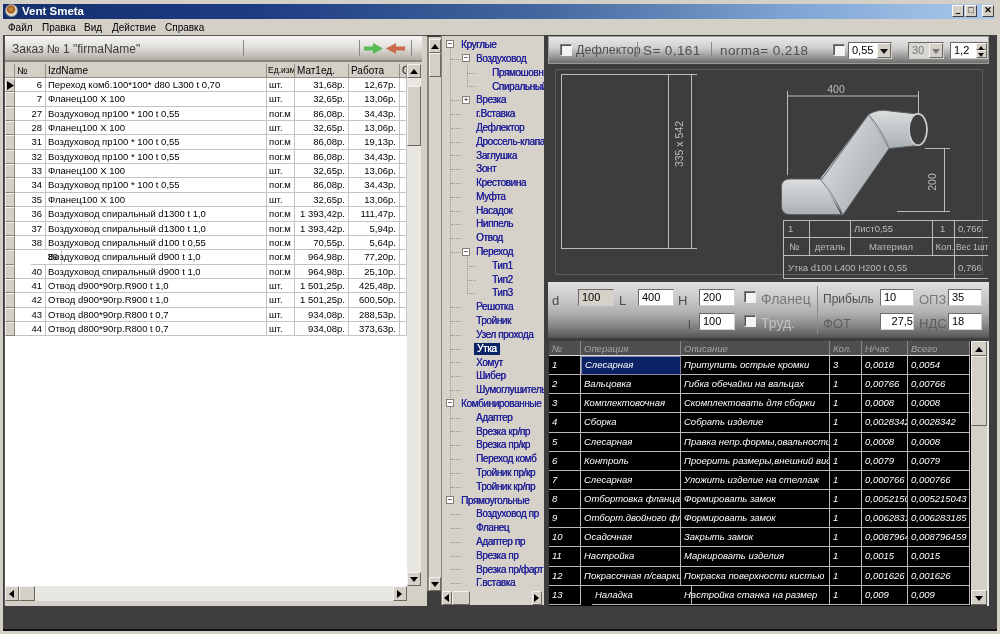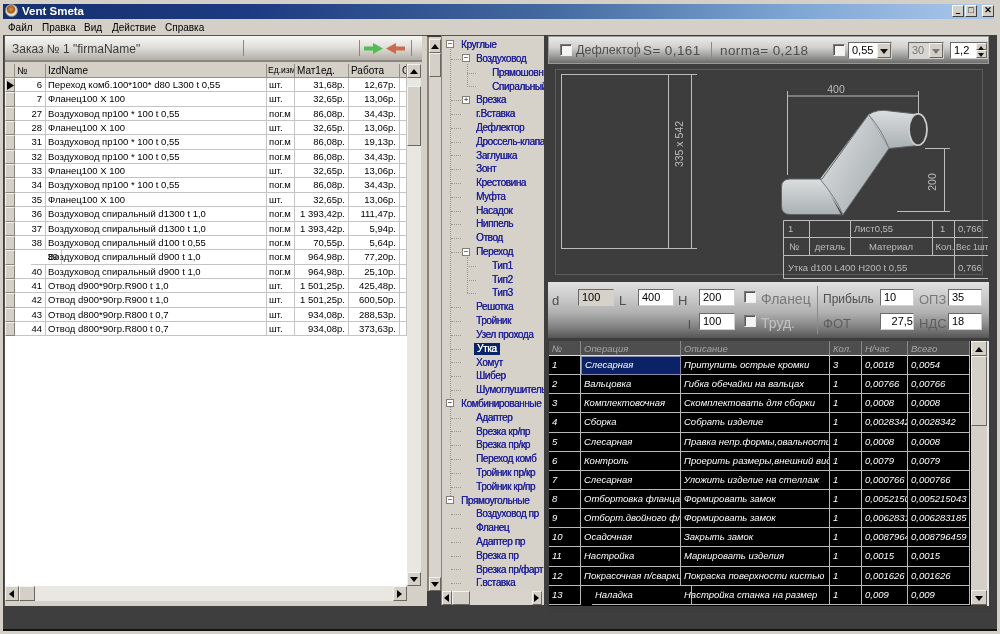--- a/index.html
+++ b/index.html
@@ -119,21 +119,21 @@
 <div class="ghead" style="left:290px;width:54px;">Мат1ед.</div>
 <div class="ghead" style="left:344px;width:51px;">Работа</div>
 <div class="ghead" style="left:395px;width:7px;">С</div>
 <div class="grow" style="top:14px;height:14px;">
 <div class="gc sel" style="left:0px;width:10px;height:14px;">
             <svg width="7" height="9" style="position:absolute;left:1px;top:2px;">
               <path d="M0,0 L7,4.5 L0,9 Z" fill="#000"></path>
             </svg>
           </div>
 <div class="gc num" style="left:10px;width:31px;">6</div>
-<div class="gc txtl" style="left:41px;width:221px;">Переход комб.100*100* d80 L300 t 0,55</div>
+<div class="gc txtl" style="left:41px;width:221px;">Переход комб.100*100* d80 L300 t 0,70</div>
 <div class="gc txtl" style="left:262px;width:28px;font-size:9.5px;">шт.</div>
 <div class="gc num" style="left:290px;width:54px;">31,68р.</div>
 <div class="gc num" style="left:344px;width:51px;">12,67р.</div>
 <div class="gc" style="left:395px;width:7px;"></div>
 </div>
 <div class="grow" style="top:28px;height:15px;">
 <div class="gc sel" style="left:0px;width:10px;height:15px;"></div>
 <div class="gc num" style="left:10px;width:31px;">7</div>
 <div class="gc txtl" style="left:41px;width:221px;">Фланец100 X 100</div>
 <div class="gc txtl" style="left:262px;width:28px;font-size:9.5px;">шт.</div>

